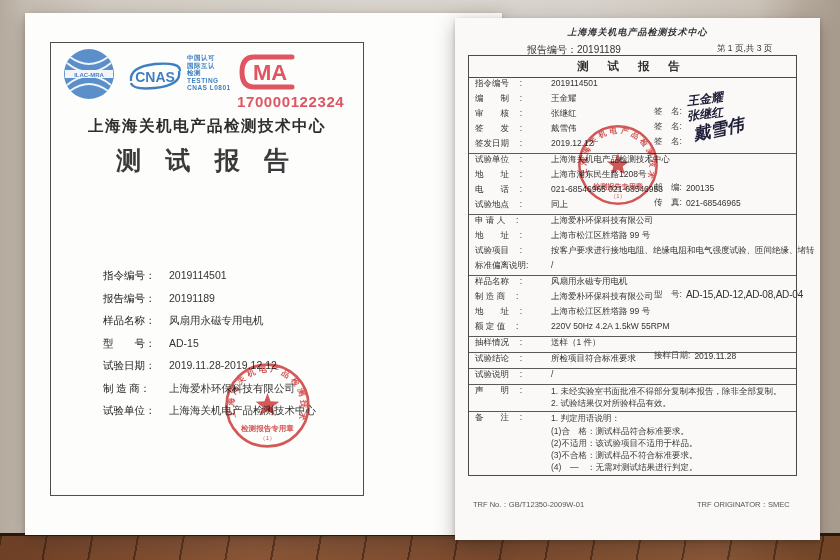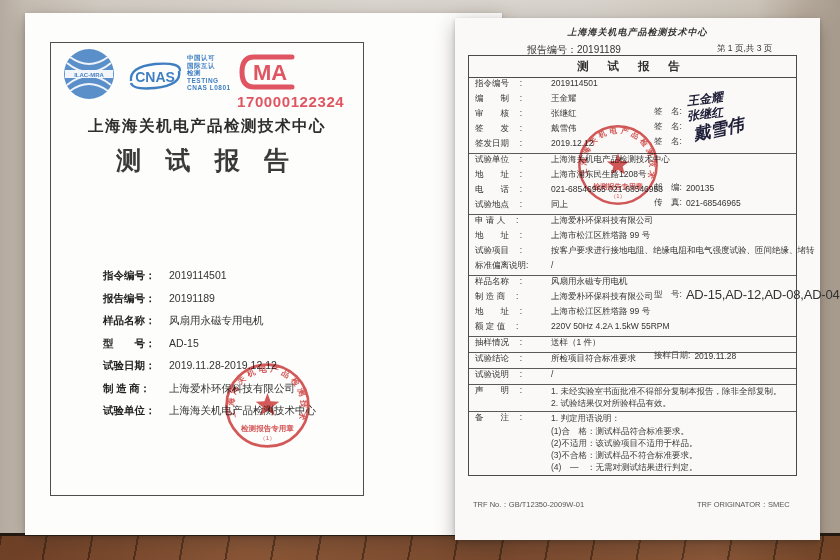--- a/index.html
+++ b/index.html
@@ -20,41 +20,41 @@
   .cnas{position:absolute;left:76px;top:16px;}
   .accred{position:absolute;left:136px;top:11px;color:#3f7fc1;font-weight:bold;font-size:6.5px;line-height:7.6px;letter-spacing:.5px;}
   .cma{position:absolute;left:187px;top:10px;}
   .cma-num{position:absolute;left:186px;top:50px;color:#e05562;font-weight:bold;font-size:15px;letter-spacing:.6px;}
   .l-org{position:absolute;left:0;top:73px;width:100%;text-align:center;font-family:"Liberation Serif",serif;
     font-weight:bold;font-size:15.5px;letter-spacing:1.5px;color:#2e2e2e;}
   .l-title{position:absolute;left:0;top:101px;width:100%;text-align:center;font-family:"Liberation Serif",serif;
     font-weight:600;font-size:25px;letter-spacing:9px;color:#3a3a3a;}
   .l-fields{position:absolute;left:52px;top:226px;width:250px;}
   .l-field{display:flex;margin-bottom:8.5px;font-size:10.5px;color:#333;align-items:baseline;}
-  .l-label{font-family:"Liberation Serif",serif;font-weight:bold;white-space:pre;width:62px;color:#222;}
+  .l-label{font-family:"Liberation Serif",serif;font-weight:normal;white-space:pre;width:62px;color:#222;}
   .l-value{margin-left:4px;white-space:nowrap;color:#333;}
   
   .stamp{position:absolute;mix-blend-mode:multiply;opacity:.82;}
   .stamp text{fill:#cc3434;}
   
   .r-org{position:absolute;left:0;top:8px;width:100%;text-align:center;font-family:"Liberation Serif",serif;
     font-style:italic;font-weight:bold;font-size:9px;letter-spacing:1px;color:#333;}
   .r-repline{position:absolute;left:72px;top:25px;font-size:10px;color:#333;}
   .r-pageinfo{position:absolute;left:262px;top:25px;font-size:8.5px;color:#333;}
   .r-table{position:absolute;left:13px;top:37px;width:327px;border:1.4px solid #4a4a4a;background:rgba(255,255,255,.0);}
   .r-titlecell{height:21px;line-height:21px;text-align:center;border-bottom:1.2px solid #4a4a4a;
     font-family:"Liberation Serif",serif;font-weight:bold;font-size:11.5px;letter-spacing:8px;color:#2f2f2f;}
   .trow{position:relative;display:flex;align-items:flex-start;height:15px;padding:0 6px;font-size:8.5px;color:#3a3a3a;}
   .trow.tall{height:auto;align-items:flex-start;padding-top:0;padding-bottom:2px;}
   .sec-top{border-top:1px solid #5a5a5a;}
   .t-label{white-space:pre;width:76px;flex:none;color:#333;}
   .t-value{white-space:nowrap;color:#333;}
   .t-col2{position:absolute;left:185px;top:11px;height:100%;display:flex;align-items:center;font-size:8.5px;white-space:pre;}
   .t-col2 .t-value{margin-left:4px;}
-  .t-col2.small .t-value{font-size:13px;letter-spacing:-.2px;}
+  .t-col2.small .t-value{font-size:10px;letter-spacing:-.2px;}
   .lines{display:flex;flex-direction:column;line-height:12.2px;}
   .sig{position:absolute;left:218px;top:-2px;font-family:"DejaVu Serif",serif;font-style:italic;font-weight:bold;
     color:#20203a;font-size:12px;transform:rotate(-7deg);white-space:nowrap;}
   .sig.big{font-size:17px;top:-5px;left:224px;transform:rotate(-12deg);}
   .r-footer-l{position:absolute;left:18px;top:482px;font-size:7.5px;color:#555;}
   .r-footer-r{position:absolute;left:242px;top:482px;font-size:7.5px;color:#555;}
 </style>
 </head>
 <body>
 

